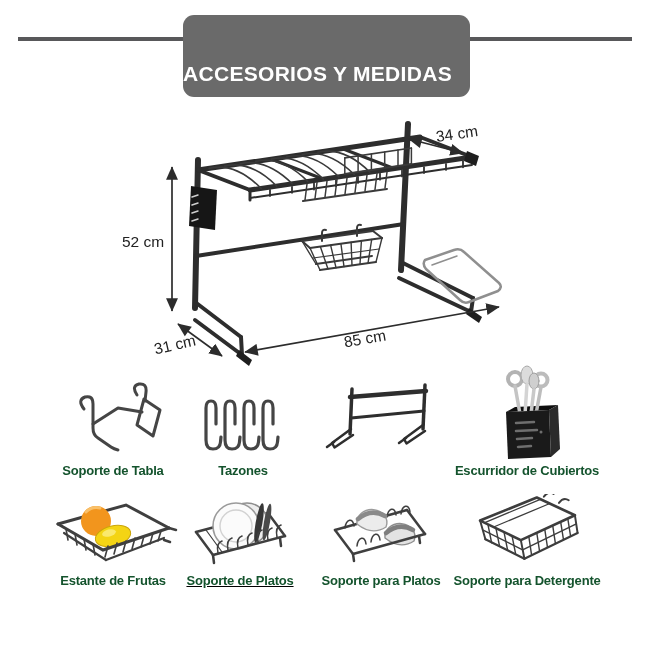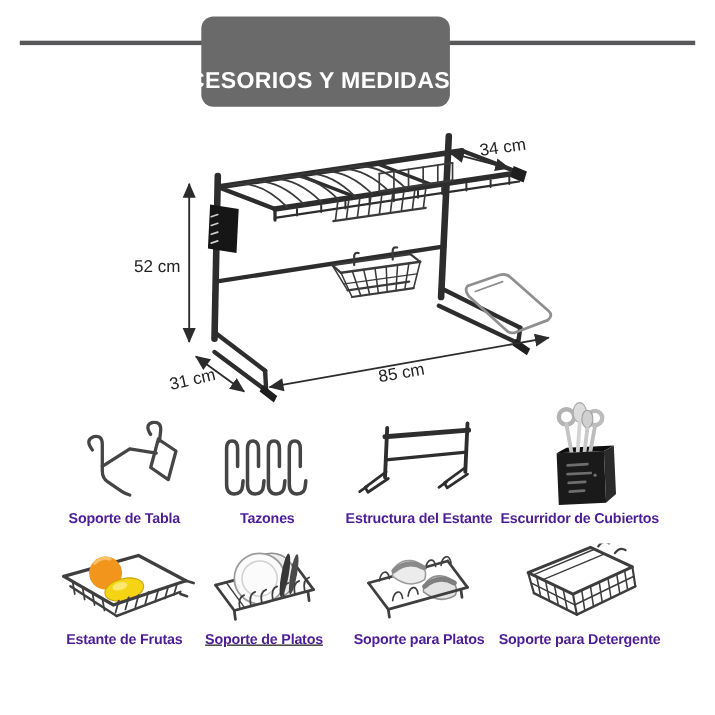--- a/index.html
+++ b/index.html
@@ -1,29 +1,29 @@
 <!DOCTYPE html>
 <html><head>
 <meta charset="utf-8">
 <style>
   html,body{margin:0;padding:0;background:#fff;}
   .canvas{position:relative;width:650px;height:650px;background:#ffffff;overflow:hidden;
           font-family:"Liberation Sans","DejaVu Sans",sans-serif;}
   .rule-line{position:absolute;left:18px;top:37px;width:614px;height:4px;background:#58585a;}
-  .banner{position:absolute;left:183px;top:15px;width:226px;height:82px;background:#6a6a6a;
-          border-radius:11px;display:flex;align-items:flex-end;justify-content:flex-end;
+  .banner{position:absolute;left:183px;top:15px;width:287px;height:82px;background:#6a6a6a;
+          border-radius:11px;display:flex;align-items:flex-end;justify-content:flex-start;
           padding-bottom:11px;box-sizing:border-box;}
   .banner-title{color:#ffffff;font-weight:bold;font-size:21px;letter-spacing:.3px;white-space:nowrap;}
   .rack-svg{position:absolute;left:95px;top:110px;}
   .dim-text{font-size:15.5px;fill:#222222;}
   .cell{position:absolute;width:150px;text-align:center;}
   .icon-box{display:flex;align-items:flex-end;justify-content:center;}
   .row1 .icon-box{height:88px;}
   .row2 .icon-box{height:78px;}
-  .caption{margin-top:2px;font-size:13px;font-weight:bold;color:#4c1d95;
+  .caption{margin-top:2px;font-size:13px;font-weight:bold;color:#14532d;
            letter-spacing:-0.2px;line-height:14px;white-space:nowrap;}
   .caption.wrap{white-space:normal;text-align:center;}
 </style>
 </head>
 <body>
 
 <div class="canvas">
 
   <div class="rule-line"></div>
   <div class="banner">
@@ -212,21 +212,20 @@
           <path stroke-width="3.5" d="M106,8 L104,52"></path>
           <path stroke-width="4.5" d="M31,20 L107,14"></path>
           <path stroke-width="3" d="M32,41 L105,34"></path>
           <path stroke-width="2.5" d="M32,52 L13,66 l2.5,4.5 L34,58"></path>
           <path stroke-width="2.5" d="M8,70 l7,-5"></path>
           <path stroke-width="2.5" d="M104,48 L85,62 l2.5,4.5 L106,54"></path>
           <path stroke-width="2.5" d="M80,66 l7,-5"></path>
         </g>
       </svg>
     </div>
-    <div class="caption">Estructura del Estante</div>
   </div>
 
   <div class="cell row1" style="left:452px;top:374px;text-align:center;">
     <div class="icon-box">
       <svg width="105" height="100" viewBox="0 0 105 100">
         <polygon points="31,50 74,48 83,43 40,45" fill="#0e0e0e"></polygon>
         <g stroke-linecap="round">
           <circle cx="40" cy="17" r="7" fill="#ffffff" stroke="#b3b3b3" stroke-width="4"></circle>
           <circle cx="66" cy="18" r="6.5" fill="#ffffff" stroke="#bcbcbc" stroke-width="4"></circle>
           <ellipse cx="52" cy="13" rx="6" ry="9" fill="#dcdcdc" stroke="#a8a8a8"></ellipse>

